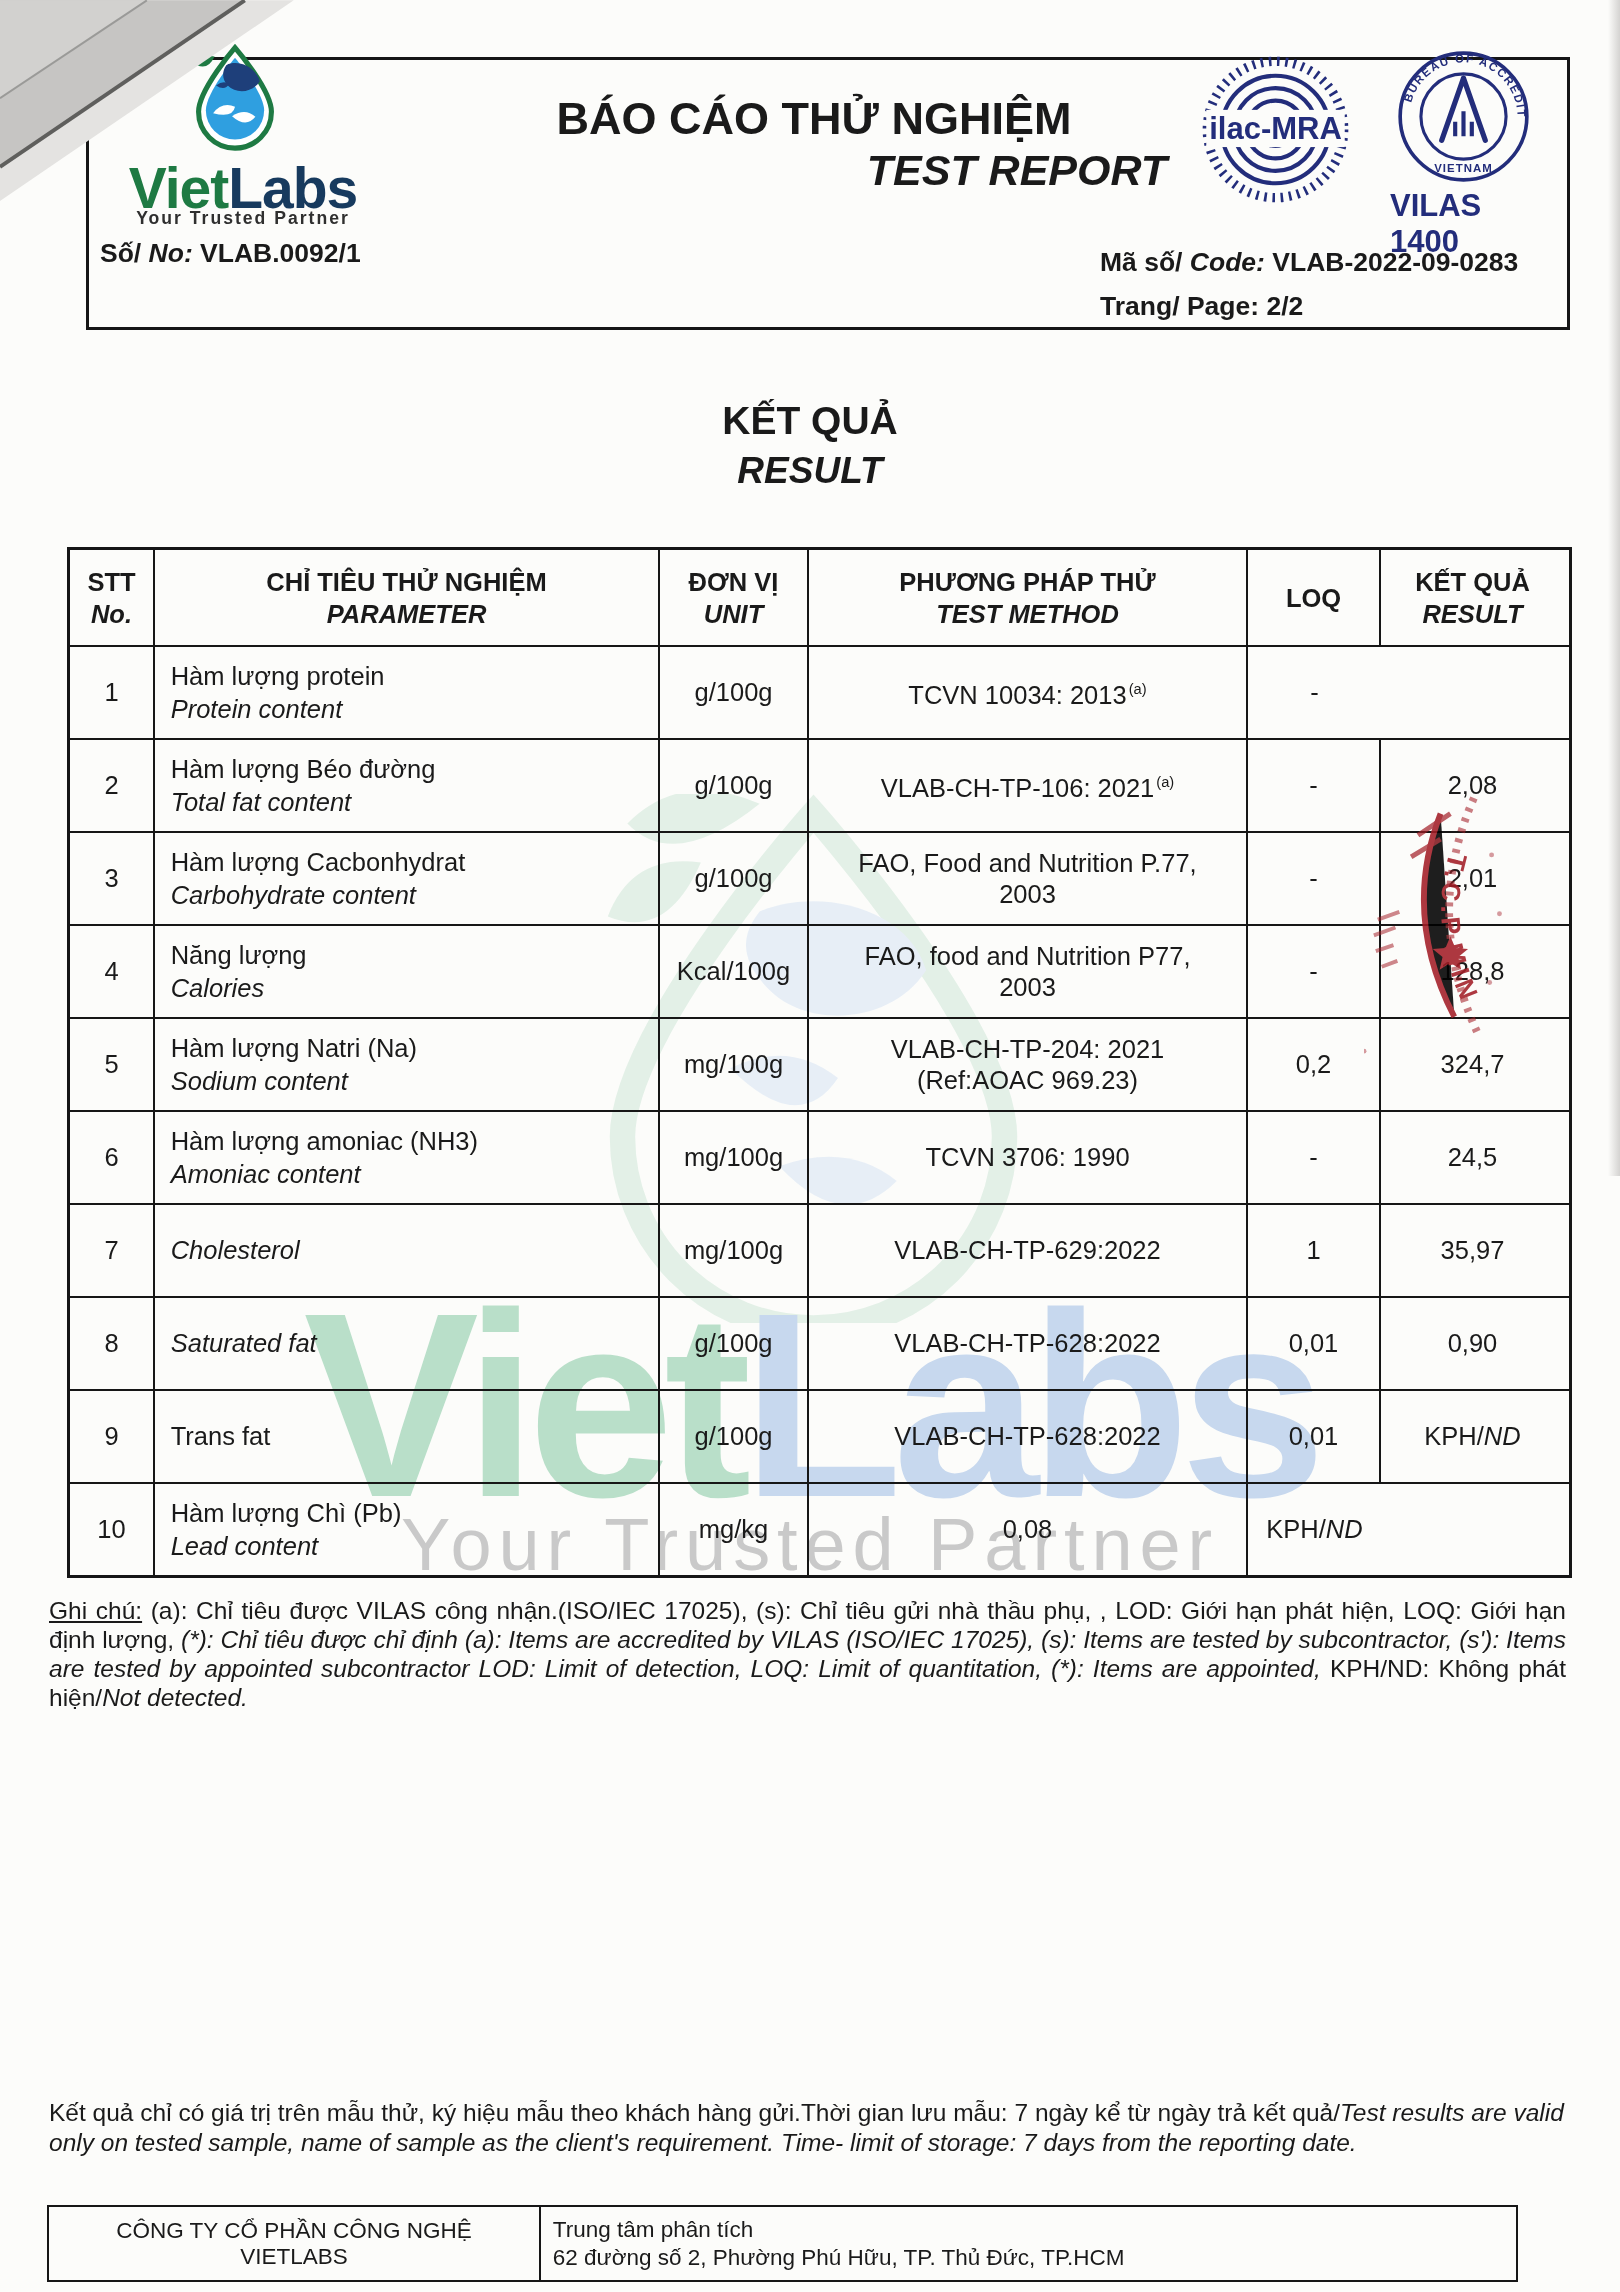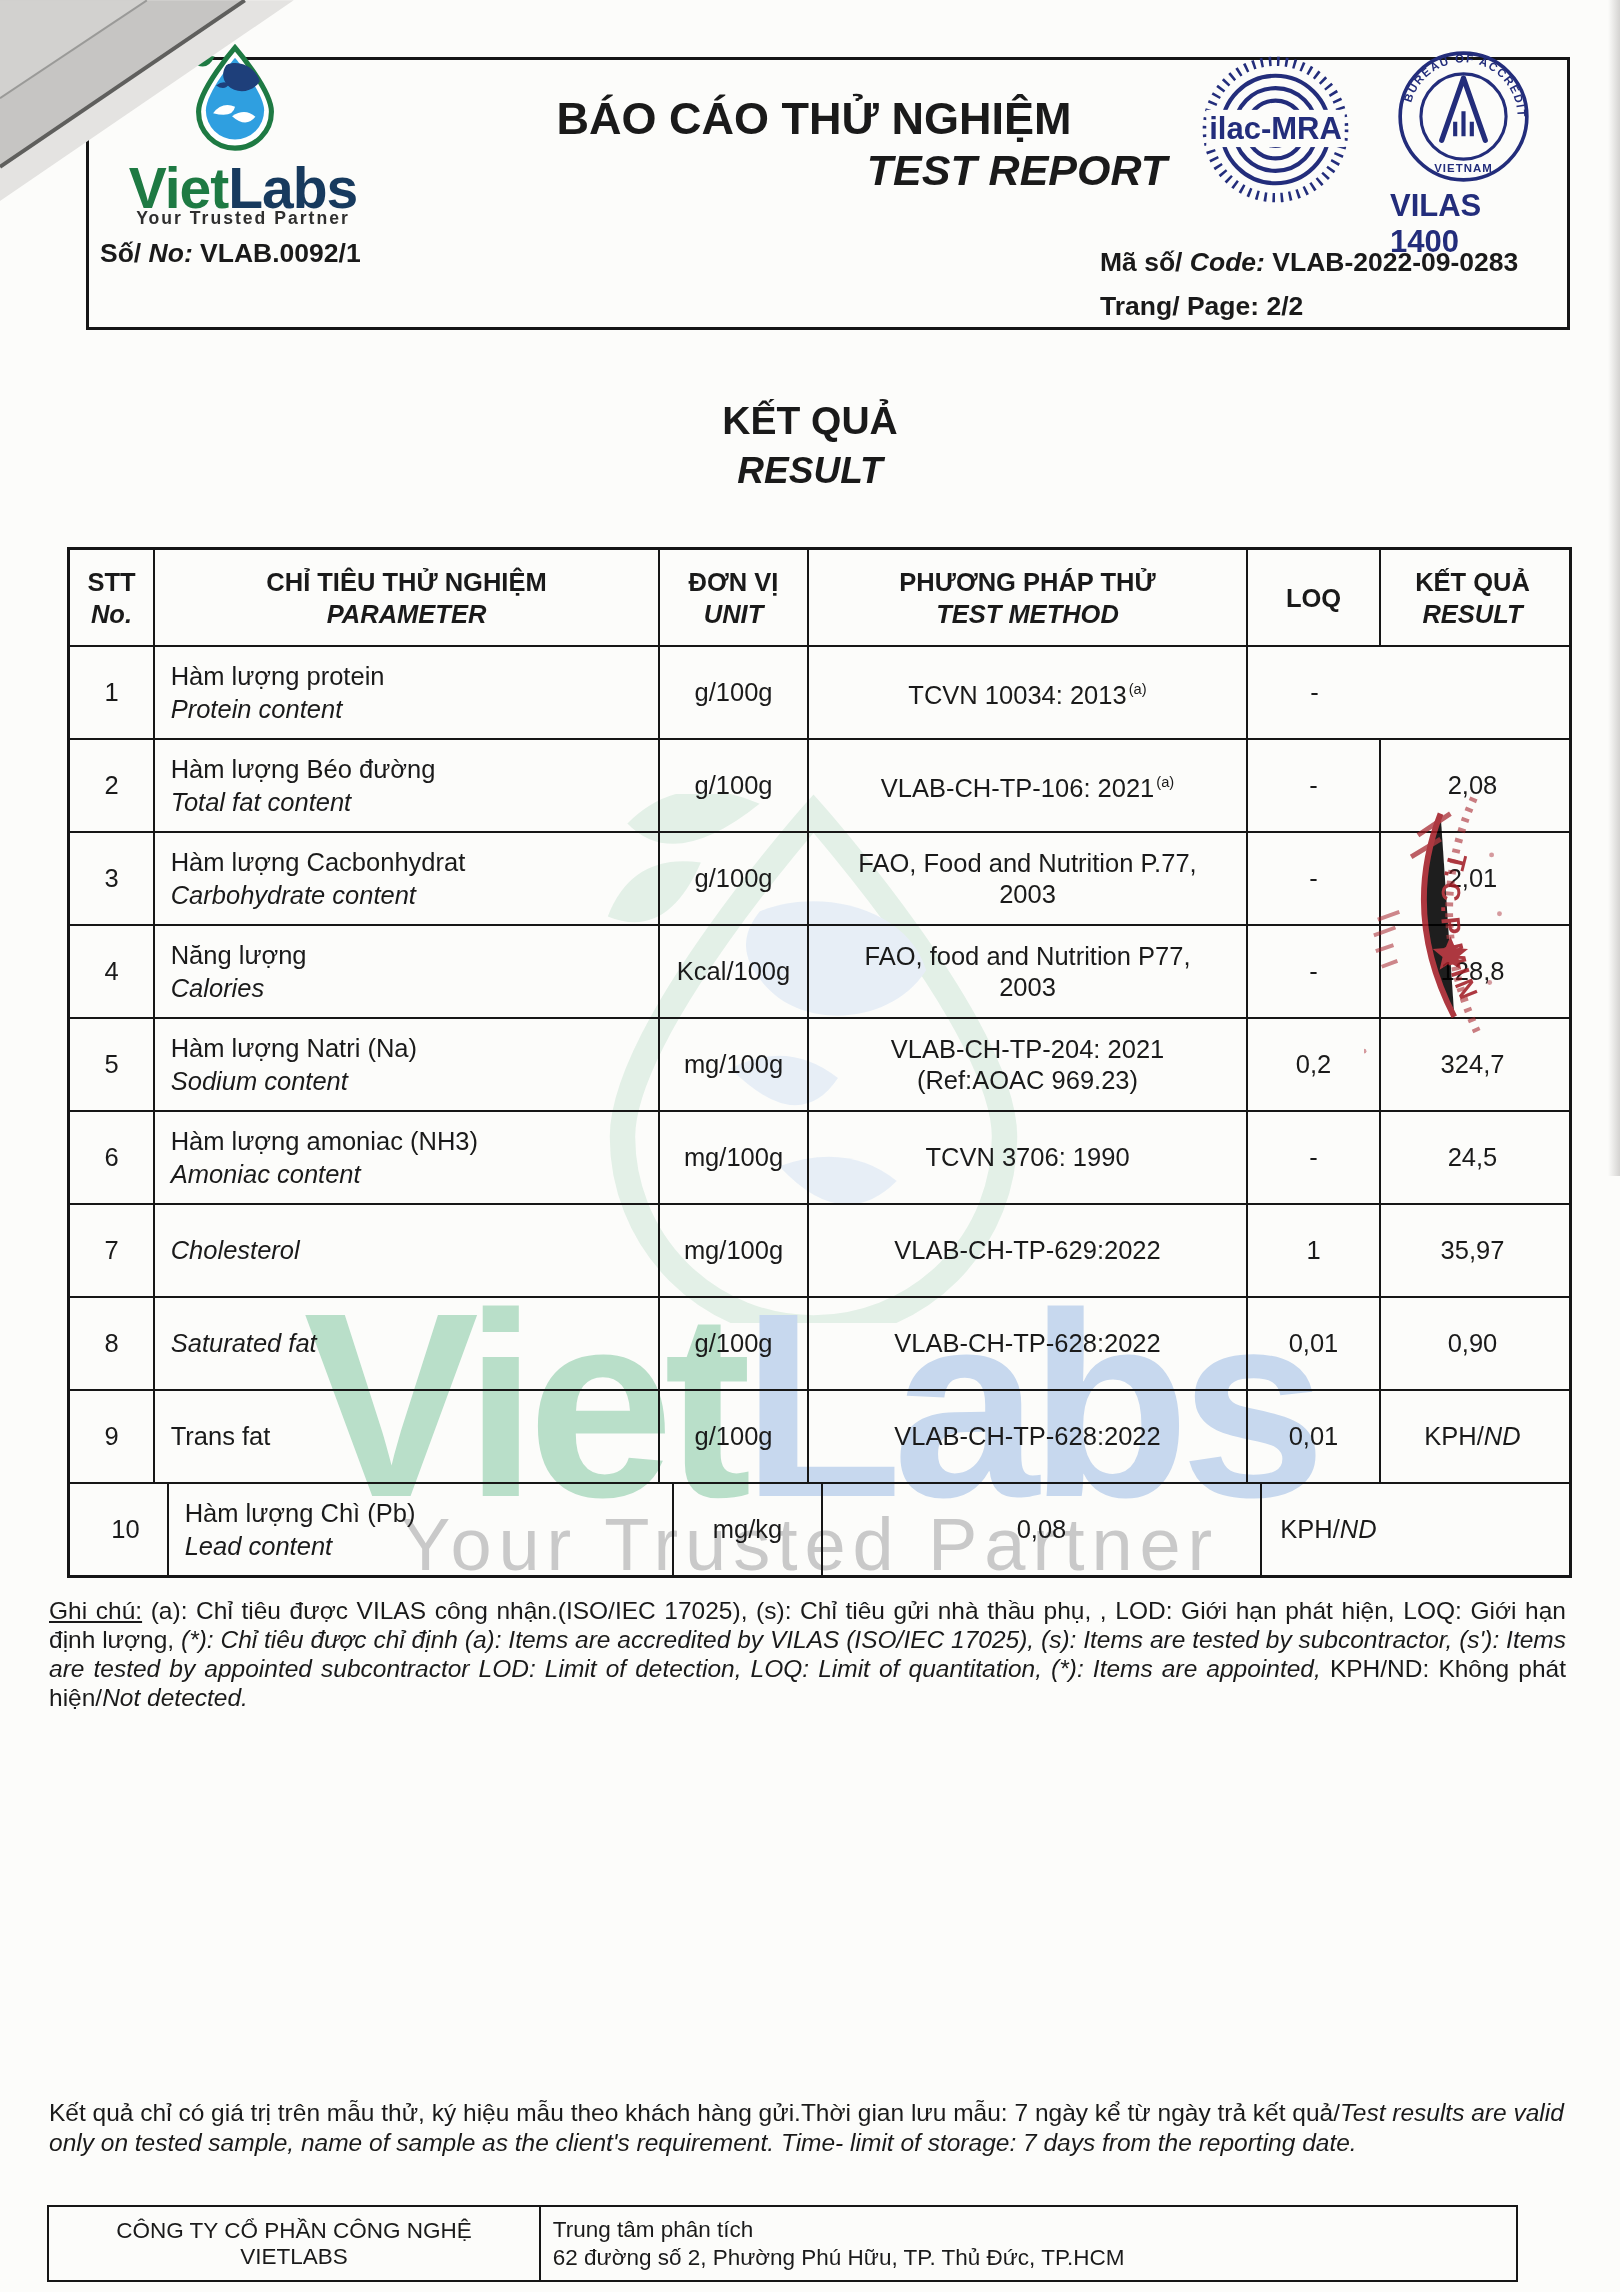--- a/index.html
+++ b/index.html
@@ -38,21 +38,21 @@
   .wm-text .wv{color:#b9dfc9;}
   .wm-text .wl{color:#c7d8ee;}
   .wm-tagline{left:0;top:1502px;width:1620px;text-align:center;font-size:74px;color:#c9c9c9;
               letter-spacing:6.9px;z-index:1;white-space:nowrap;}
 
   
   .rtable{left:67px;top:547px;width:1499px;border:3.9px solid #161616;z-index:2;background:transparent;}
   .trow{display:grid;grid-template-columns:85px 505px 149px 439px 133px 183px;height:91px;
         border-bottom:2px solid #161616;}
   .trow.thead{height:95px;border-bottom:2.9px solid #161616;}
-  .trow:last-child{border-bottom:none;padding-left:14px;}
+  .trow:last-child{border-bottom:none;}
   .cell{display:flex;flex-direction:column;justify-content:center;align-items:center;text-align:center;
         font-size:25.5px;border-right:2px solid #161616;overflow:hidden;}
   .cell:last-child{border-right:none;}
   .thead .cell{font-weight:bold;line-height:32px;}
   .c-param{align-items:flex-start;text-align:left;padding:0 9.8px 0 15.7px;}
   .pline{line-height:33px;}
   .mline{line-height:31px;}
   .mline sup{font-size:14.7px;margin-left:2px;}
 
   

